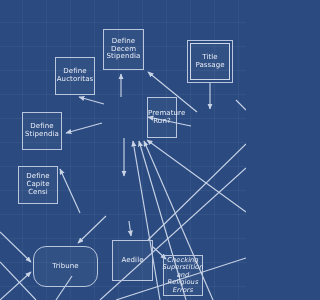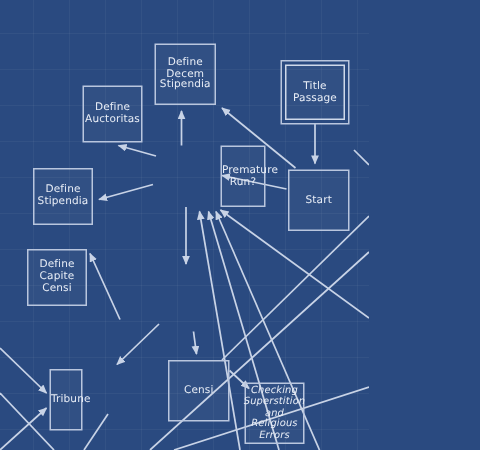--- a/index.html
+++ b/index.html
@@ -118,35 +118,32 @@
   <div class="node" style="left:103px;top:97px;width:30px;height:41px;margin-left:44px;">
     <span class="lbl">Premature
 Run?</span>
   </div>
 
   <div class="node" style="left:22px;top:112px;width:40px;height:38px;">
     <span class="lbl">Define
 Stipendia</span>
   </div>
 
-  <div class="node" style="left:192px;top:113px;width:41px;height:41px;">
-    <span class="lbl">Start</span>
-  </div>
 
   <div class="node overflow" style="left:18px;top:166px;width:40px;height:38px;">
     <span class="lbl">Define
 Capite Censi</span>
   </div>
 
 
   <div class="node" style="left:112px;top:240px;width:41px;height:41px;">
-    <span class="lbl">Censi</span>
+    <span class="lbl">Aedile</span>
   </div>
 
-  <div class="node" style="left:33px;top:246px;width:22px;height:41px;">
+  <div class="node" style="left:33px;top:246px;width:65px;height:41px;border-radius:13px;">
     <span class="lbl">Tribune</span>
   </div>
 
   <div class="node overflow" style="left:163px;top:255px;width:40px;height:41px;font-size:6.6px;font-style:italic;">
     <span class="lbl">Checking
 Superstition
 and
 Religious
 Errors</span>
   </div>

